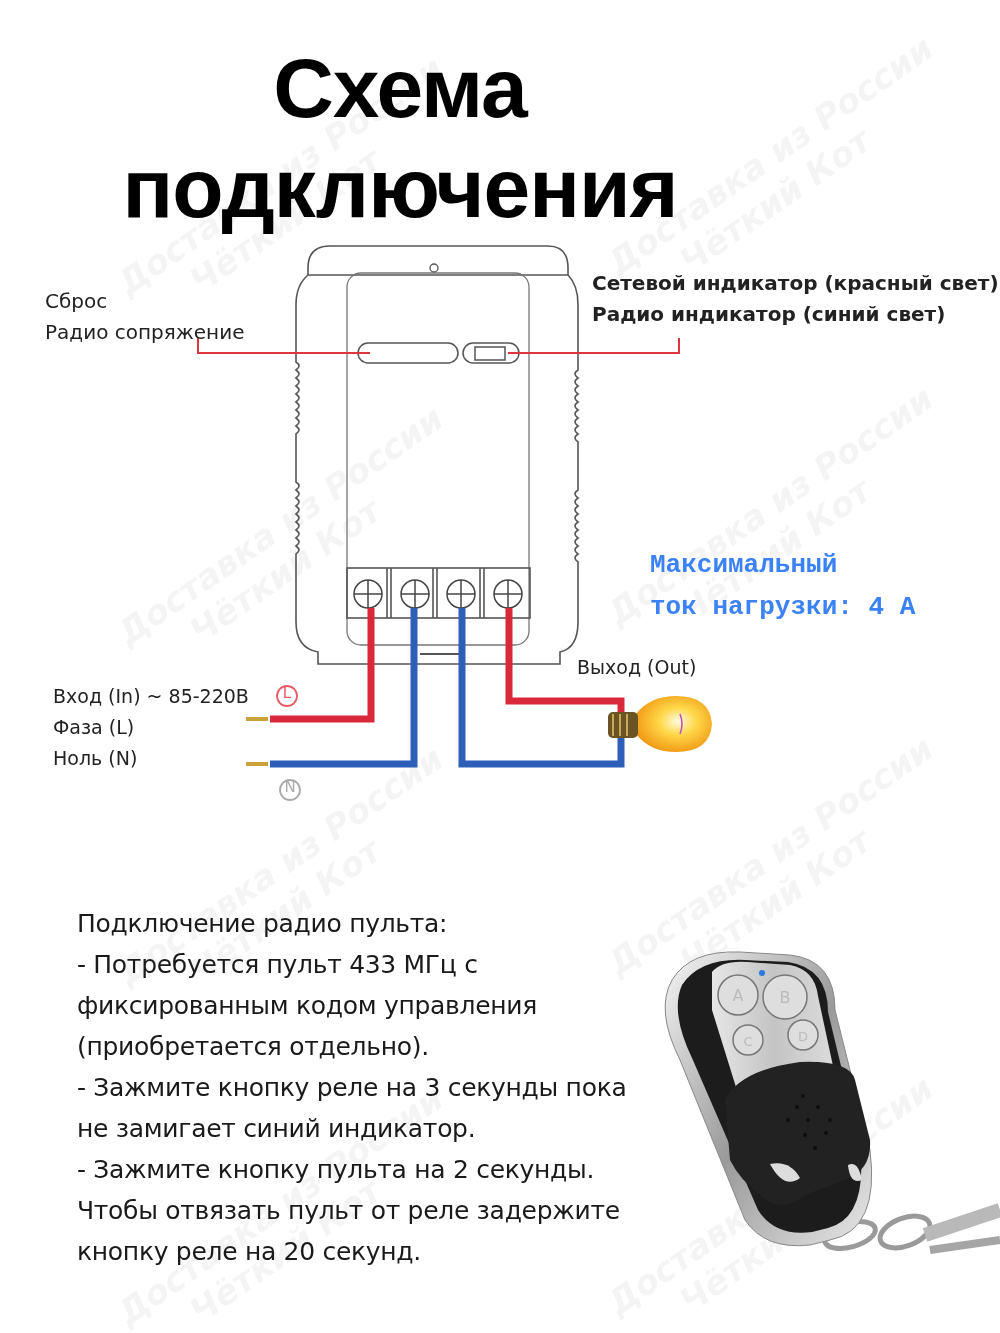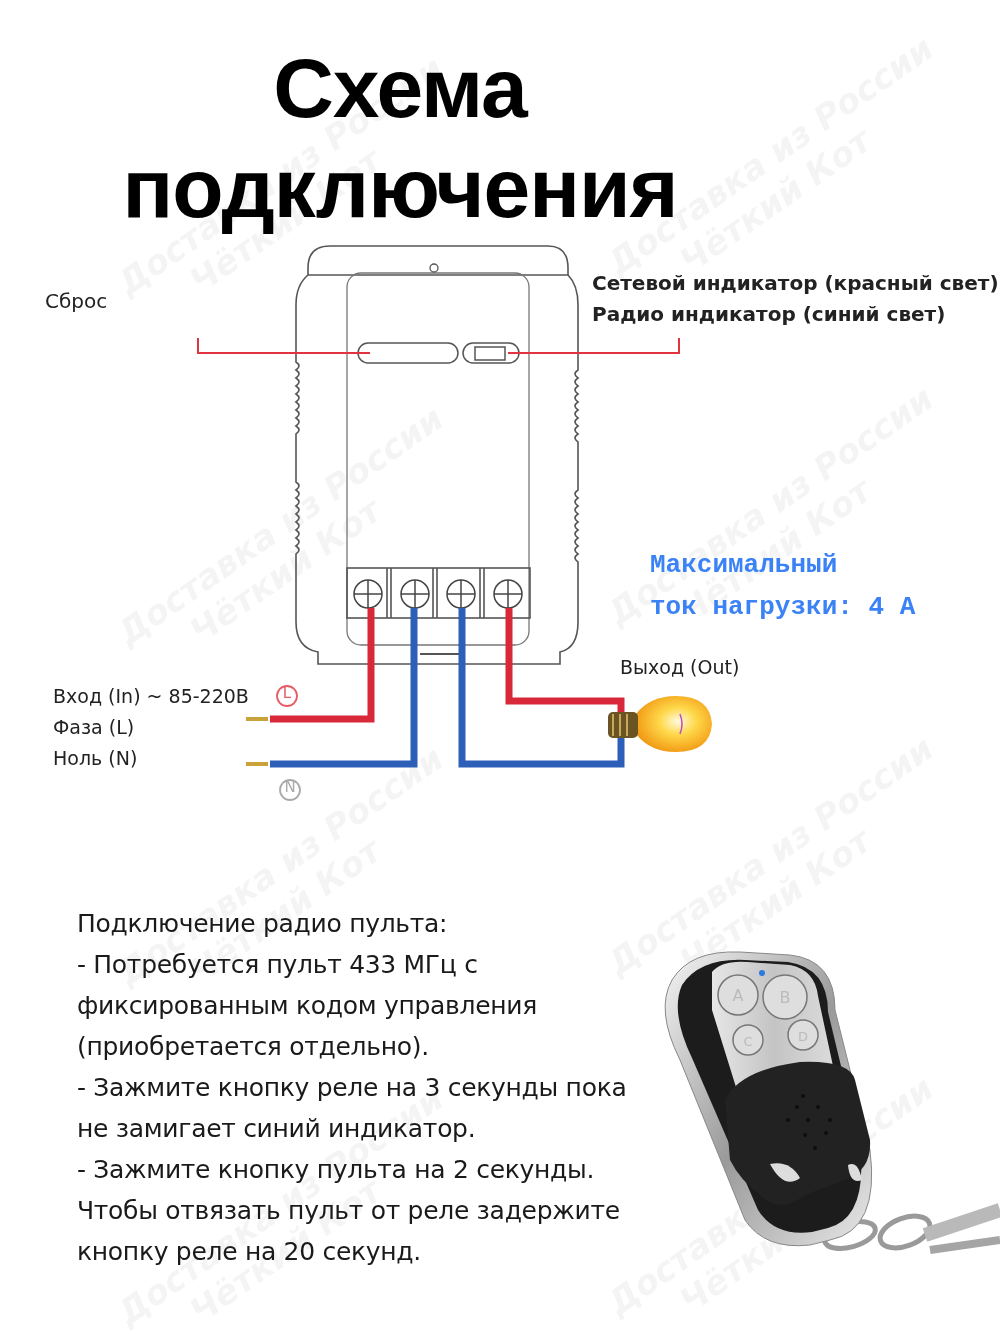--- a/index.html
+++ b/index.html
@@ -202,39 +202,40 @@
     <path d="M770 1164 Q790 1160 800 1178 Q784 1190 770 1164 Z" fill="#ddd"></path>
     <path d="M848 1165 Q858 1160 862 1180 Q850 1185 848 1165 Z" fill="#ddd"></path>
   </g>
 </svg>
 
 <div class="abs" style="left:280px; top:684px; width:14px; text-align:center; font-size:15px; color:#e85a66; font-family:'DejaVu Sans', sans-serif;">L</div>
 <div class="abs" style="left:283px; top:778px; width:14px; text-align:center; font-size:15px; color:#aaa; font-family:'DejaVu Sans', sans-serif;">N</div>
 
 <div class="abs lbl" style="left:45px; top:238px;margin-top:48px;">
   <div>Сброс</div>
+  <div>Радио сопряжение</div>
 </div>
 
 <div class="abs lbl" style="left:592px; top:268px;font-weight:bold;">
   <div>Сетевой индикатор (красный свет)</div>
   <div>Радио индикатор (синий свет)</div>
 </div>
 
 <div class="abs maxload" style="left:650px; top:524px;">
   <div>Максимальный</div>
   <div>ток нагрузки: 4 А</div>
 </div>
 
 <div class="abs lbl" style="left:53px; top:681px; font-size:19px;">
   <div>Вход (In) ~ 85-220В</div>
   <div>Фаза (L)</div>
   <div>Ноль (N)</div>
 </div>
 
-<div class="abs lbl" style="left:620px; top:652px; font-size:19px;">Выход (Out)</div>
+<div class="abs lbl" style="left:577px; top:652px; font-size:19px;">Выход (Out)</div>
 
 <div class="abs instr">
   <div>Подключение радио пульта:</div>
   <div>- Потребуется пульт 433 МГц с</div>
   <div>фиксированным кодом управления</div>
   <div>(приобретается отдельно).</div>
   <div>- Зажмите кнопку реле на 3 секунды пока</div>
   <div>не замигает синий индикатор.</div>
   <div>- Зажмите кнопку пульта на 2 секунды.</div>
   <div>Чтобы отвязать пульт от реле задержите</div>

